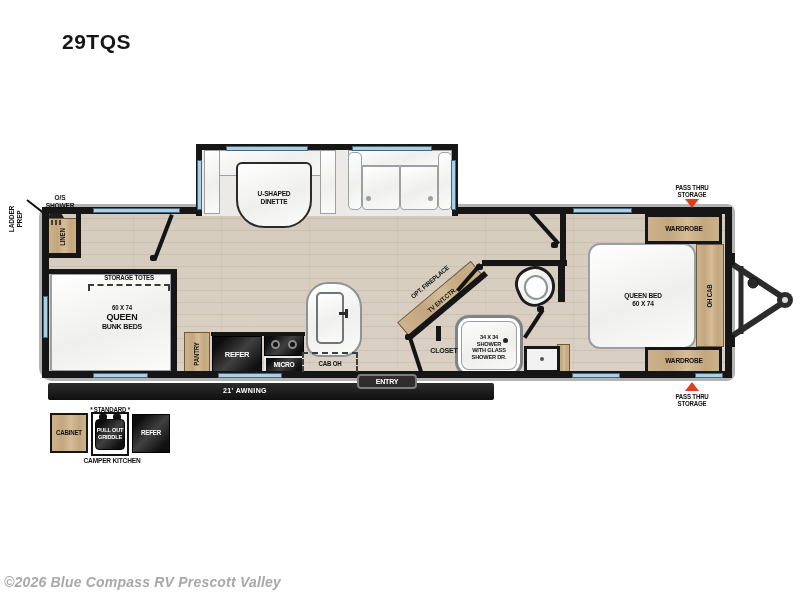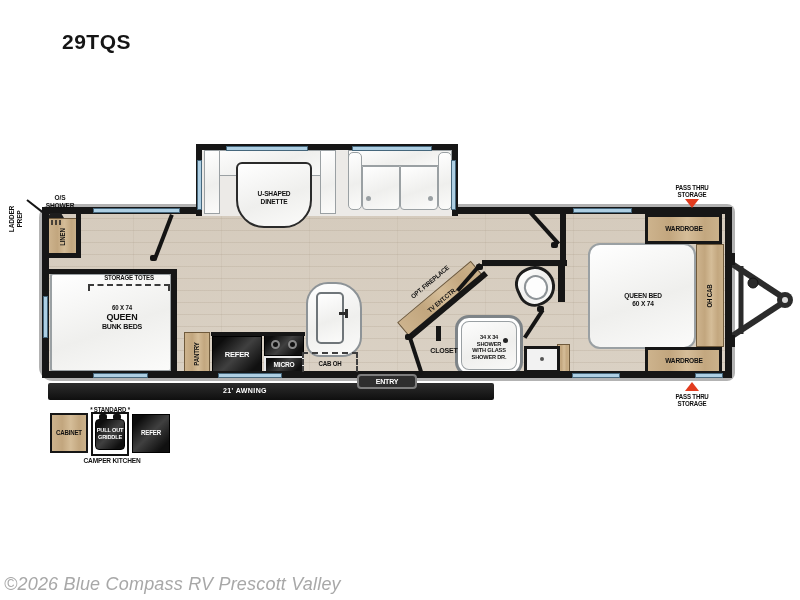--- a/index.html
+++ b/index.html
@@ -33,21 +33,21 @@
                 linear-gradient(0deg,#dad1c4,#d5cbbd);}
   #skirt{left:39px;top:204px;width:696px;height:177px;background:#b3b3b3;
          border-radius:14px 8px 8px 14px;z-index:4;}
   #slide{left:196px;top:144px;width:262px;height:72px;background:#eceae7;
          border:6px solid #161616;border-bottom:none;box-sizing:border-box;z-index:10;}
   #awning{left:48px;top:383px;width:446px;height:17px;z-index:8;border-radius:2px;
           background:linear-gradient(180deg,#2d2d2d,#0f0f0f);}
   #entrytab{left:357px;top:374px;width:60px;height:15px;background:#2e2e2e;border:2px solid #7d7d7d;
             border-radius:4px;z-index:14;box-sizing:border-box;}
   .leader{position:absolute;height:2px;background:#141414;z-index:9;}
-  #watermark{position:absolute;left:4px;top:574px;font-size:18px;font-weight:normal;font-style:italic;
+  #watermark{position:absolute;left:4px;top:574px;font-size:14px;font-weight:bold;font-style:italic;
              color:#a8a8a8;z-index:40;letter-spacing:.2px;}
   #title{position:absolute;left:62px;top:30px;font-size:21px;font-weight:600;color:#151515;
          letter-spacing:.5px;z-index:40;}
 </style>
 </head>
 <body>
 
 <div id="stage">
 
   <div id="title">29TQS</div>

